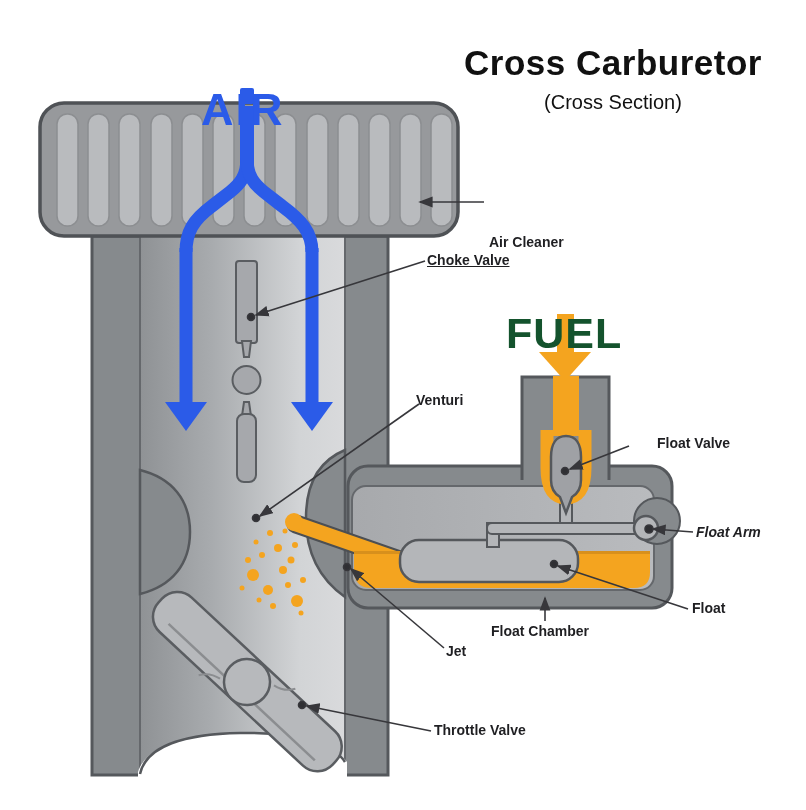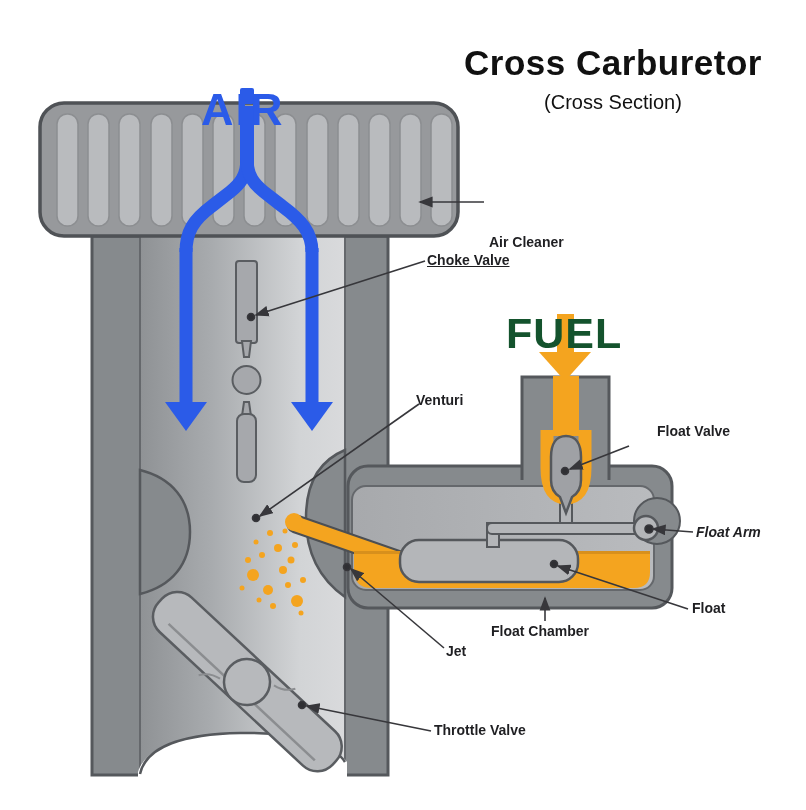--- a/index.html
+++ b/index.html
@@ -8,21 +8,21 @@
   .lbl{position:absolute;font-weight:bold;font-size:14px;color:#1f1f22;white-space:nowrap;}
   .flow{position:absolute;font-weight:bold;white-space:nowrap;letter-spacing:2px;margin-top:44px;}
   #air-label{left:201px;top:40px;font-size:45px;color:#2b5be8;}
   #fuel-label{left:506px;top:265px;font-size:43px;color:#14532d;letter-spacing:1px;}
   #title-block{position:absolute;left:447px;top:44px;width:332px;text-align:center;color:#111;}
   #title-main{font-size:35px;font-weight:bold;letter-spacing:0.5px;line-height:1.1;}
   #title-sub{font-size:20px;font-weight:normal;margin-top:8px;}
   #lbl-air-cleaner{left:489px;top:210px;margin-top:24px;}
   #lbl-choke-valve{left:427px;top:252px;text-decoration:underline;}
   #lbl-venturi{left:416px;top:392px;text-align:right;}
-  #lbl-float-valve{left:631px;top:423px;padding-left:26px;}
+  #lbl-float-valve{left:631px;top:435px;padding-left:26px;}
   #lbl-float-arm{left:696px;top:524px;font-style:italic;}
   #lbl-float{left:692px;top:600px;}
   #lbl-float-chamber{left:491px;top:623px;}
   #lbl-jet{left:446px;top:643px;}
   #lbl-throttle-valve{left:434px;top:722px;}
   svg{position:absolute;left:0;top:0;}
 </style>
 </head>
 <body>
 

